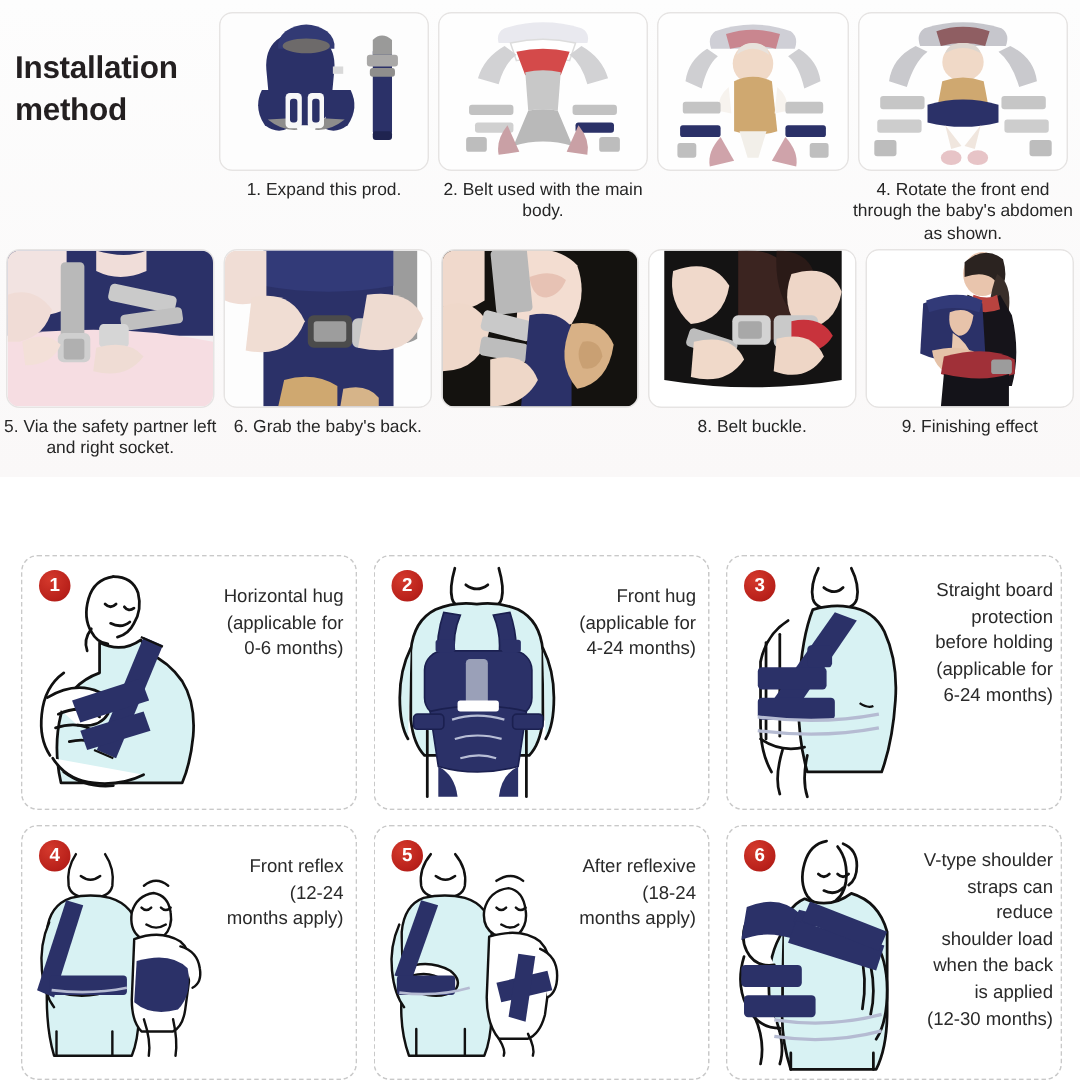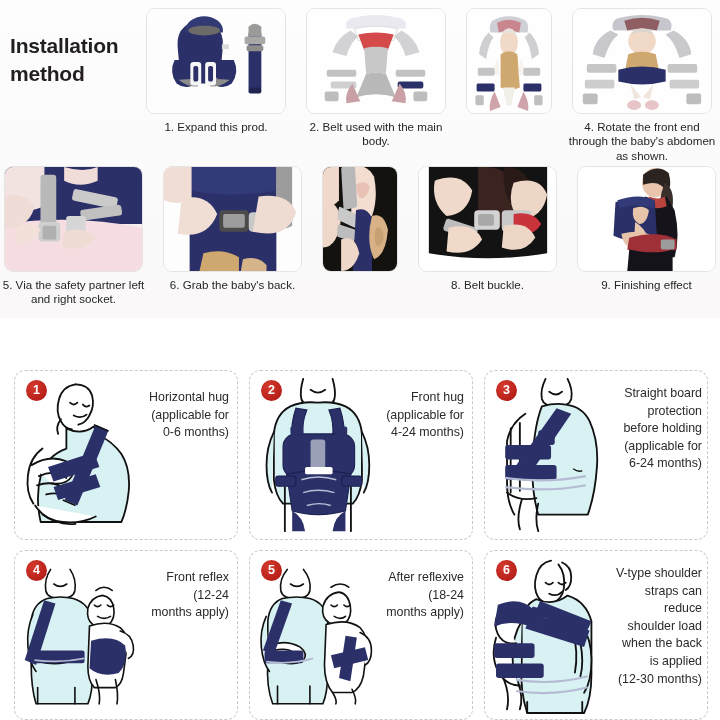--- a/index.html
+++ b/index.html
@@ -30,21 +30,21 @@
     font-size: 21px;
     font-weight: bold;
     color: #231f20;
     line-height: 1.32;
     letter-spacing: -0.2px;
   }
 
   .row {
     position: absolute;
     display: flex;
-    gap: 20px;
+    gap: 6px;
   }
   .row-1 { left: 146px; top: 8px; width: 566px; }
   .row-2 { left: 4px;   top: 166px; width: 712px; }
 
   .cell {
     display: flex;
     flex-direction: column;
     align-items: center;
   }
   .row-1 .cell { width: 140px; }

